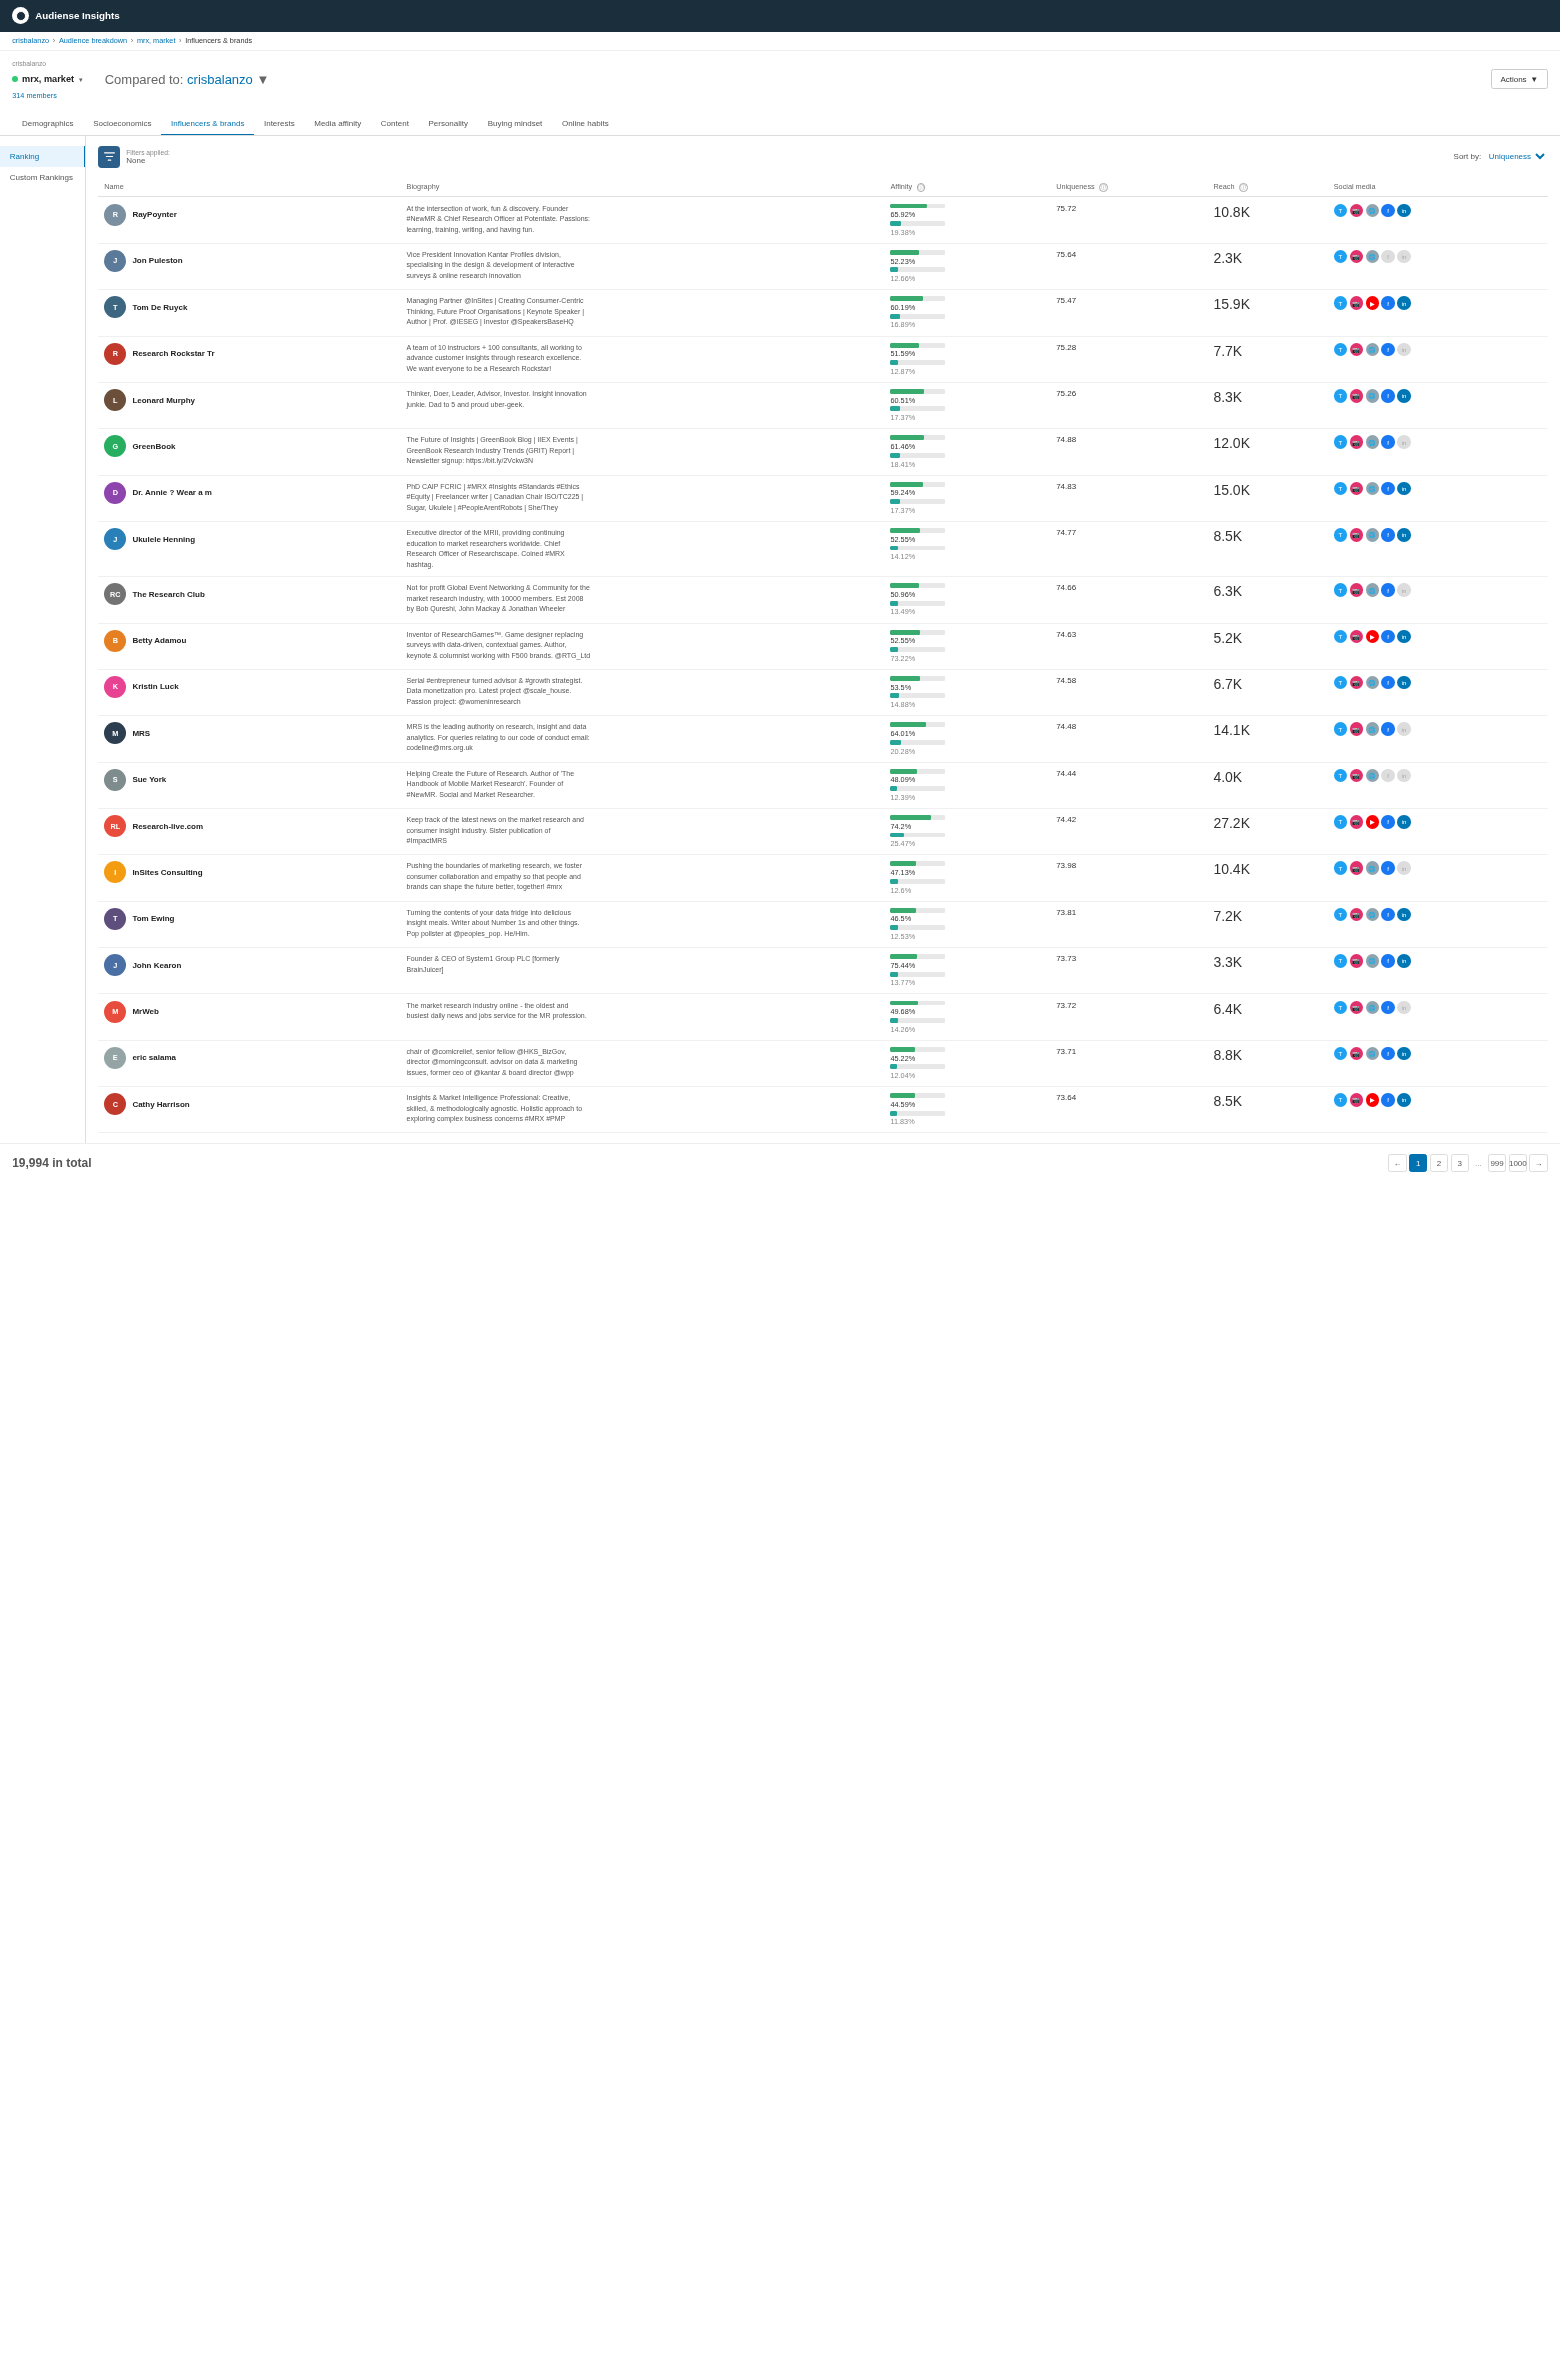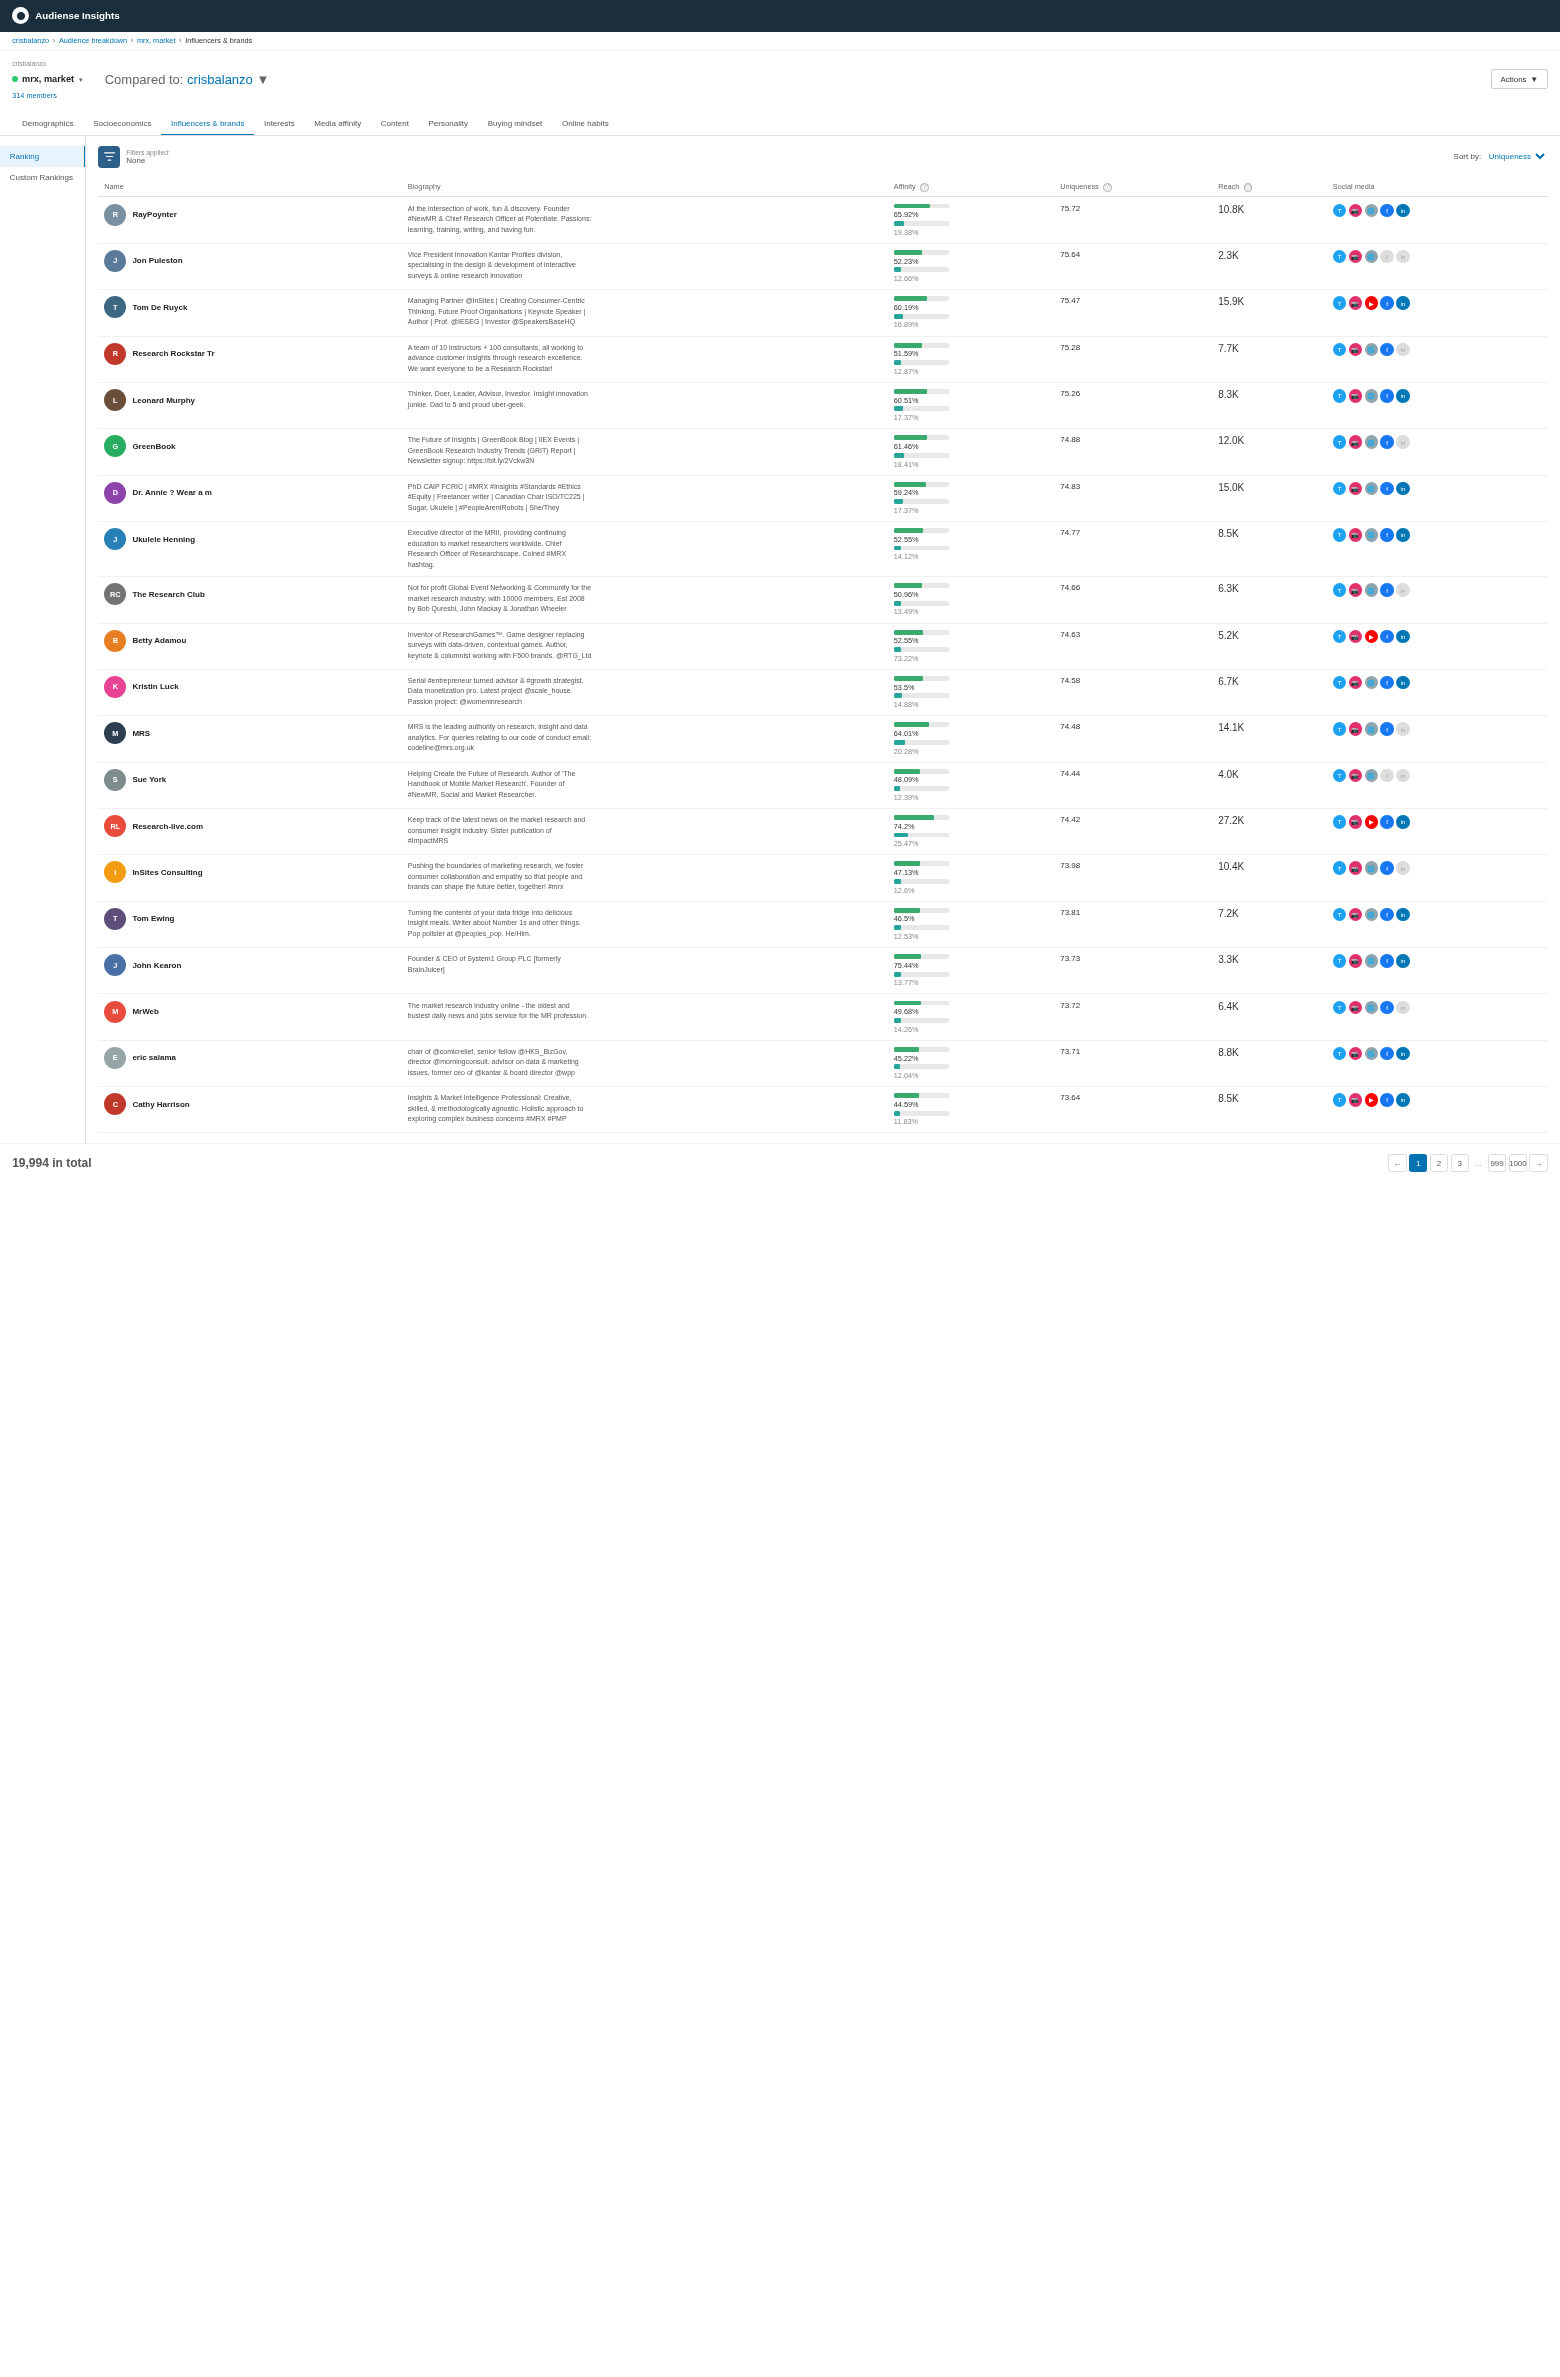--- a/index.html
+++ b/index.html
@@ -56,21 +56,21 @@
     
     .bio { font-size: 7px; color: #555; line-height: 1.5; max-width: 184px; }
     
     .affinity-bar-container { width: 55px; }
     .bar-wrap { height: 4.9px; background: #e8e8e8; border-radius: 1.2px; margin-bottom: 1.8px; overflow: hidden; }
     .bar-fill { height: 100%; background: #3aab6f; border-radius: 1.2px; }
     .pct-main { color: #333; font-weight: 500; }
     .pct-base { color: #888; }
     
     .uniqueness-val { font-size: 8px; color: #333; font-weight: 500; }
-    .reach-val { font-size: 10px; color: #333; }
+    .reach-val { font-size: 14px; color: #333; }
     
     .social-icons { display: flex; align-items: center; gap: 2.4px; }
     .soc-icon { width: 13.5px; height: 13.5px; border-radius: 50%; display: flex; align-items: center; justify-content: center; font-size: 6.7px; color: #fff; flex-shrink: 0; cursor: pointer; }
     
     .pagination { display: flex; align-items: center; justify-content: space-between; padding: 9.8px 12.2px; border-top: 0.6px solid #eee; }
     .total-count { font-size: 12px; color: #555; font-weight: bold; }
     .page-controls { display: flex; align-items: center; gap: 2.4px; }
     .page-btn { width: 18.4px; height: 18.4px; border: 0.6px solid #ddd; border-radius: 2.4px; display: flex; align-items: center; justify-content: center; font-size: 8px; cursor: pointer; color: #555; background: #fff; }
     .page-btn.active { background: #0072b1; color: #fff; border-color: #0072b1; }
     .page-dots { padding: 0 3.7px; color: #888; font-size: 8px; }

